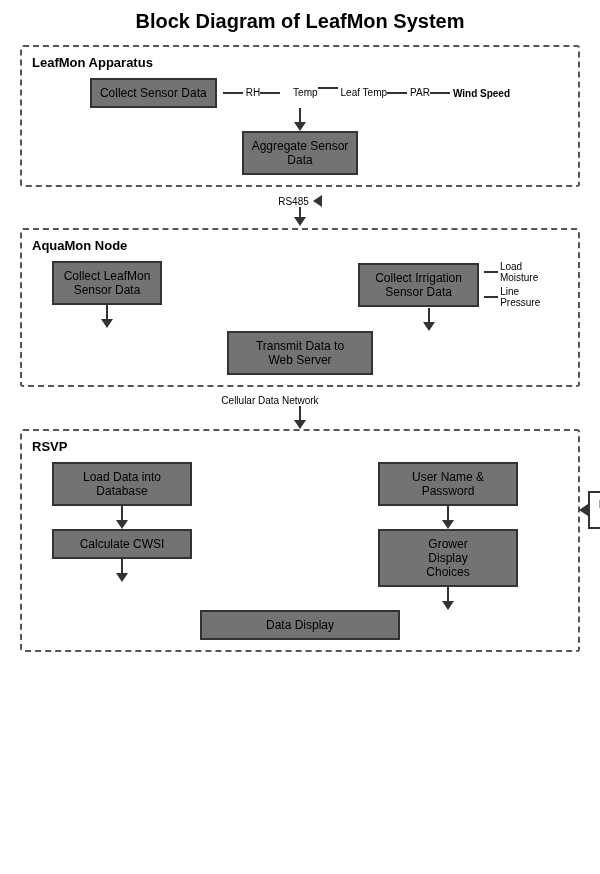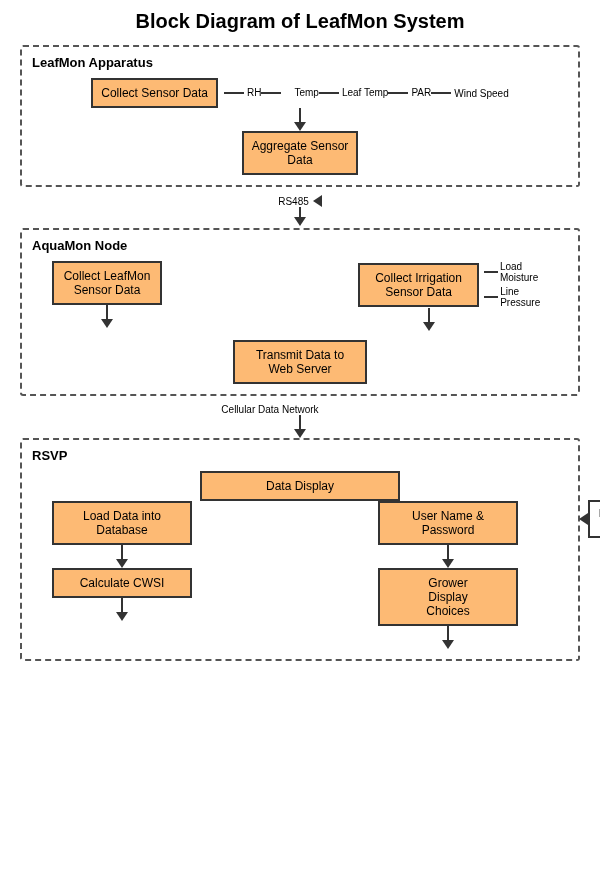--- a/index.html
+++ b/index.html
@@ -32,21 +32,21 @@
       padding: 8px 10px 10px 10px;
     }
     .region-label {
       font-size: 13px;
       font-weight: bold;
       margin-bottom: 8px;
     }
     
     .block {
       border: 2px solid #333;
-      background: #fdba74;
+      background: #737373;
       text-align: center;
       font-size: 12px;
       padding: 6px 8px;
       display: inline-block;
       min-width: 110px;
     }
     .arrow-line-down {
       display: flex;
       flex-direction: column;
       align-items: center;
@@ -98,31 +98,31 @@
         <div style="display:flex;flex-direction:row;justify-content:center;margin-left:6px;">
 
           <div style="display:flex;align-items:center;margin-bottom:1px;">
             <div style="width:20px;height:2px;background:#333;"></div>
             <span style="font-size:10px;margin-left:3px;">RH</span>
           </div>
           <div style="display:flex;align-items:center;margin-bottom:1px;">
             <div style="width:20px;height:2px;background:#333;"></div>
             <span style="font-size:10px;margin-left:13px;">Temp</span>
           </div>
+          <div style="display:flex;margin-bottom:1px;">
+            <div style="width:20px;height:2px;background:#333;"></div>
+            <span style="font-size:10px;margin-left:3px;">Leaf Temp</span>
+          </div>
           <div style="display:flex;align-items:center;margin-bottom:1px;">
             <div style="width:20px;height:2px;background:#333;"></div>
-            <span style="font-size:10px;margin-left:3px;">Leaf Temp</span>
-          </div>
-          <div style="display:flex;align-items:center;margin-bottom:1px;">
-            <div style="width:20px;height:2px;background:#333;"></div>
             <span style="font-size:10px;margin-left:3px;">PAR</span>
           </div>
           <div style="display:flex;align-items:center;">
             <div style="width:20px;height:2px;background:#333;"></div>
-            <span style="font-size:10px;margin-left:3px;">Wind Speed</span>
+            <span style="font-size:10px;margin-left:3px;font-weight:bold;">Wind Speed</span>
           </div>
         </div>
       </div>
 
       <div class="arrow-line-down">
         <div class="vline" style="height:14px;"></div>
         <div class="arrow-head-down"></div>
       </div>
 
       <div class="block" style="white-space:pre-line;">Aggregate Sensor
@@ -177,21 +177,21 @@
           </div>
 
           <div class="arrow-line-down" style="margin-left:65px;">
             <div class="vline" style="height:14px;"></div>
             <div class="arrow-head-down"></div>
           </div>
         </div>
       </div>
 
       <div style="display:flex;justify-content:center;">
-        <div class="block" style="width:134px;white-space:pre-line;margin-top:9px;">Transmit Data to
+        <div class="block" style="width:146px;white-space:pre-line;">Transmit Data to
 Web Server</div>
       </div>
     </div>
   </div>
 
   <div style="display:flex;align-items:center;justify-content:center;margin:2px 60px 0 0;font-size:10px;">
     <span>Cellular Data Network</span>
   </div>
   <div style="display:flex;justify-content:center;">
     <div class="arrow-line-down">
@@ -202,24 +202,20 @@
 
   <div class="region" style="border-style: dashed; border-color: #555; position:relative;">
     <div class="region-label">RSVP</div>
 
     <div style="position:absolute;right:-70px;top:60px;display:flex;align-items:center;">
       <div class="arrow-left"></div>
       <div style="border:2px solid #333;padding:5px 7px;font-size:11px;text-align:center;background:#fff;white-space:pre-line;width:60px;">Remote
 Access</div>
     </div>
 
-    <div style="display:flex;justify-content:center;">
-      <div class="block" style="width:200px;">Data Display</div>
-    </div>
-
     <div style="display:flex;justify-content:space-between;padding:0 10px;">
 
       <div style="display:flex;flex-direction:column;align-items:center;width:160px;">
 
         <div class="block" style="width:140px;white-space:pre-line;">Load Data into
 Database</div>
         <div class="arrow-line-down">
           <div class="vline" style="height:14px;"></div>
           <div class="arrow-head-down"></div>
         </div>
@@ -242,15 +238,19 @@
 
         <div class="block" style="width:140px;white-space:pre-line;">Grower
 Display
 Choices</div>
         <div class="arrow-line-down">
           <div class="vline" style="height:14px;"></div>
           <div class="arrow-head-down"></div>
         </div>
       </div>
     </div>
+
+    <div style="display:flex;justify-content:center;">
+      <div class="block" style="width:200px;">Data Display</div>
+    </div>
   </div>
 
 </div>
 
 </body></html>

